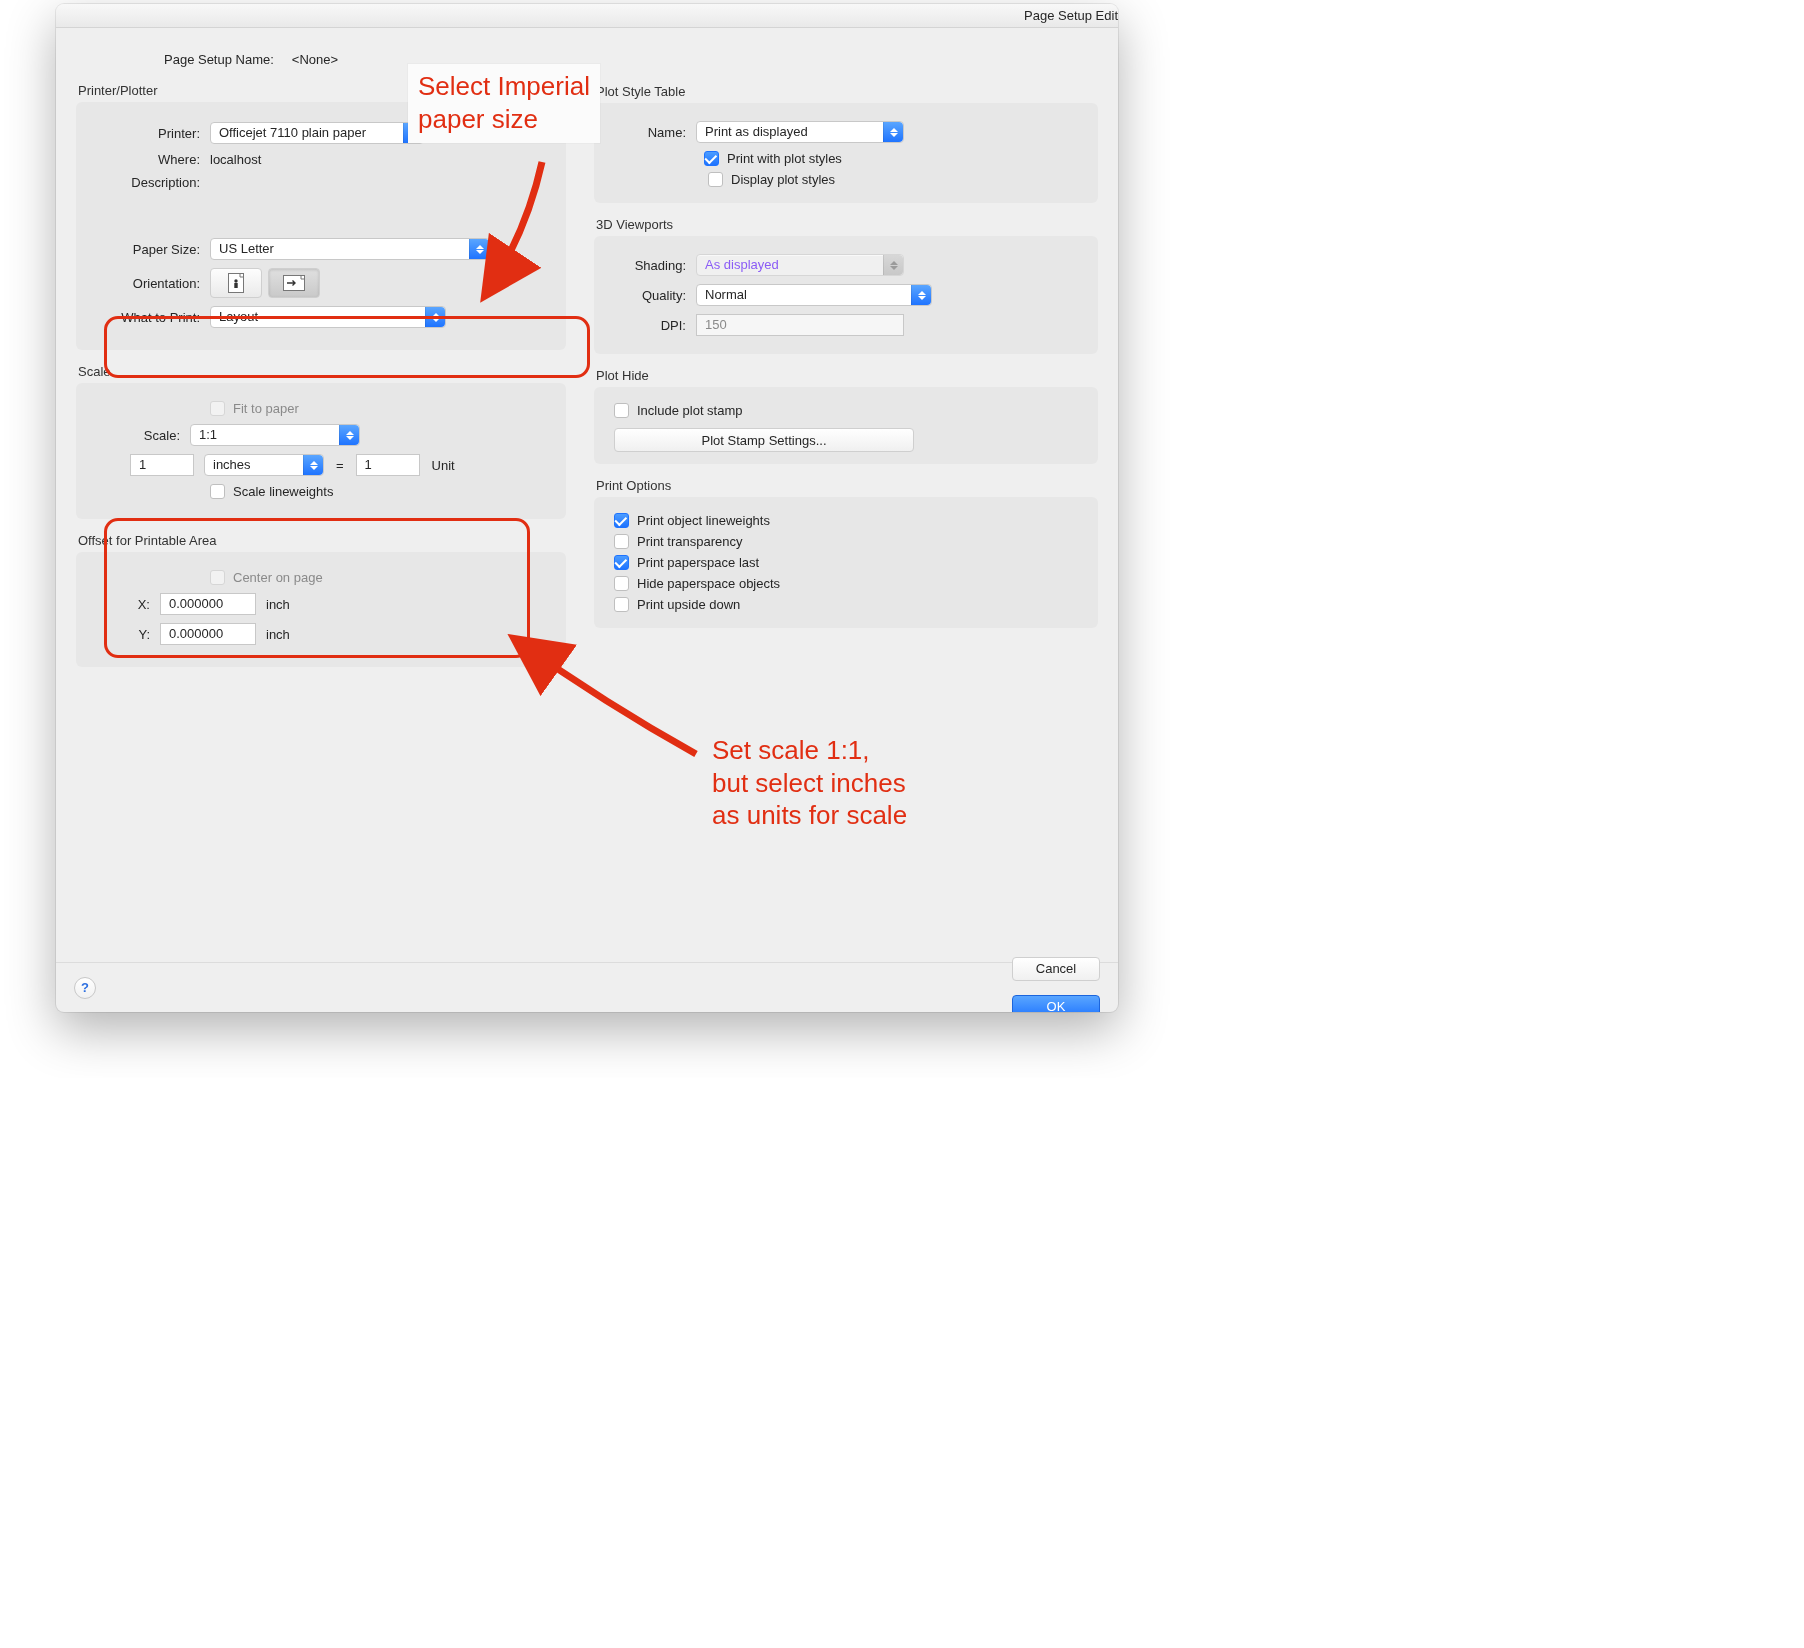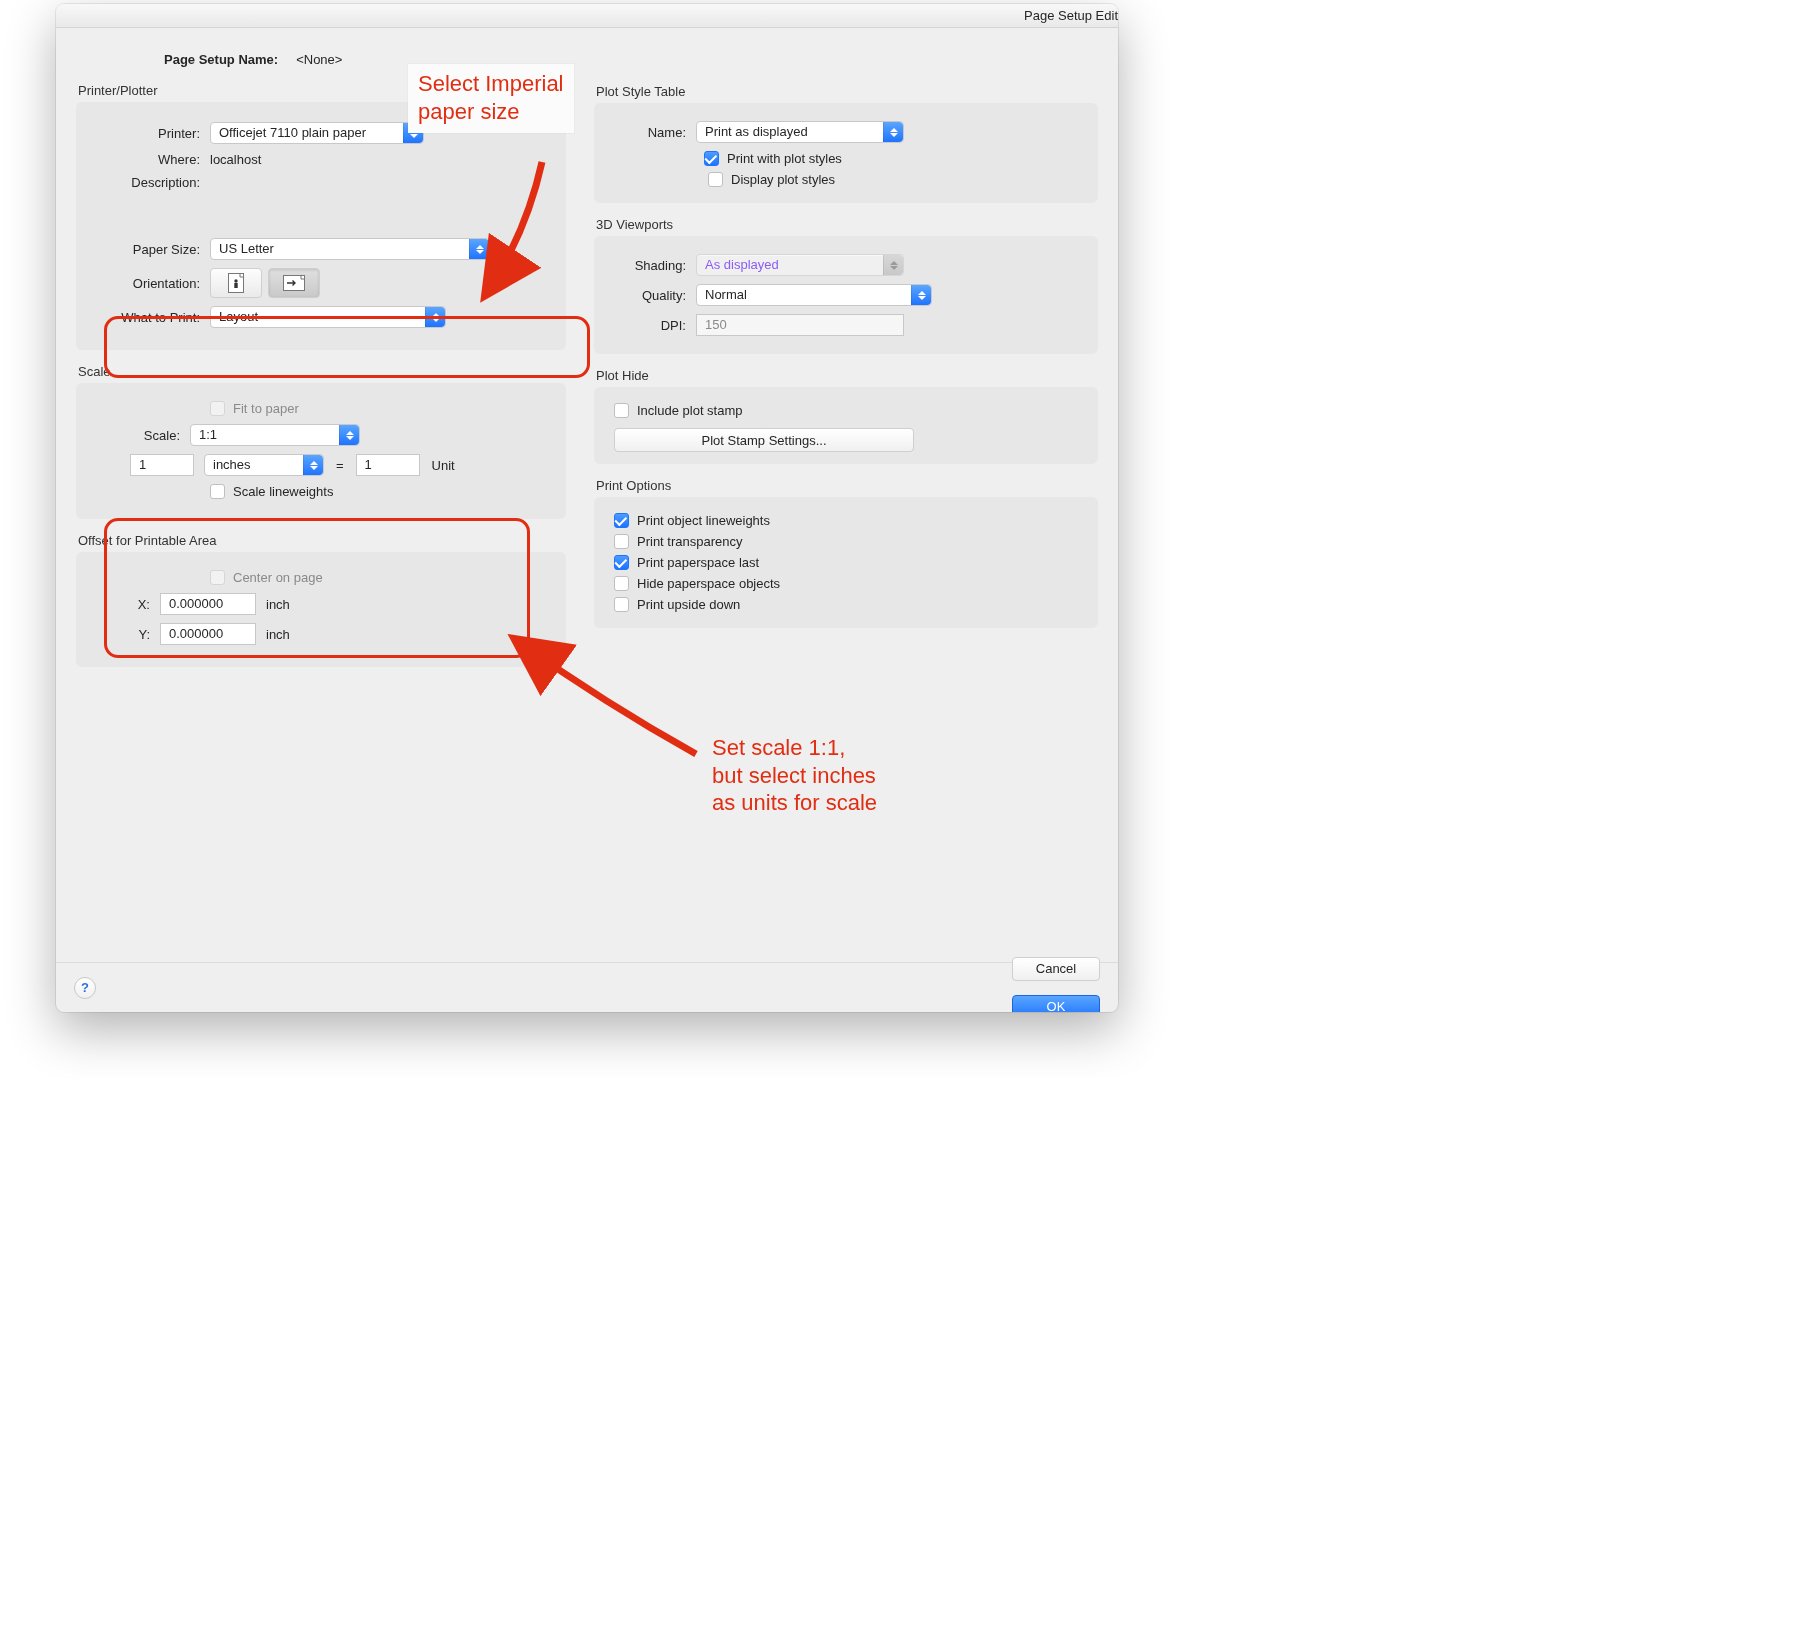--- a/index.html
+++ b/index.html
@@ -36,21 +36,21 @@
     display: flex; gap: 28px;
   }
   .leftcol { width: 490px; }
   .rightcol { flex: 1; padding-top: 30px; }
 
   .toprow {
     display: flex; align-items: flex-start;
     margin: 6px 0 16px 88px;
     gap: 18px;
   }
-  .label-bold { font-weight: 700; }
+  .label-bold { font-weight: 400; }
 
   .group-title { margin: 8px 0 4px 2px; color: #333; }
   .panel {
     background: #e7e7e7;
     border-radius: 6px;
     padding: 12px 14px 14px 14px;
   }
   .panel-sm { padding: 10px 14px; }
   .row { display: flex; align-items: center; margin: 8px 0; }
   .row .lbl { width: 110px; text-align: right; margin-right: 10px; }
@@ -118,21 +118,21 @@
   }
 
   .callout-box {
     position: absolute;
     border: 3px solid #e12e12; border-radius: 14px;
     pointer-events: none;
   }
   .ann-text {
     position: absolute;
     color: #e12e12;
-    font-size: 22px;
+    font-size: 26px;
     line-height: 1.25;
     background: #fbfbfb;
     padding: 6px 10px 8px 10px;
     box-shadow: 0 0 0 1px rgba(0,0,0,.02);
   }
   .svg-anno { position: absolute; left: 0; top: 0; width: 100%; height: 100%; pointer-events: none; }
 
   .footer {
     position: absolute; left: 0; right: 0; bottom: 0; height: 50px;
     border-top: 1px solid #dcdcdc;

